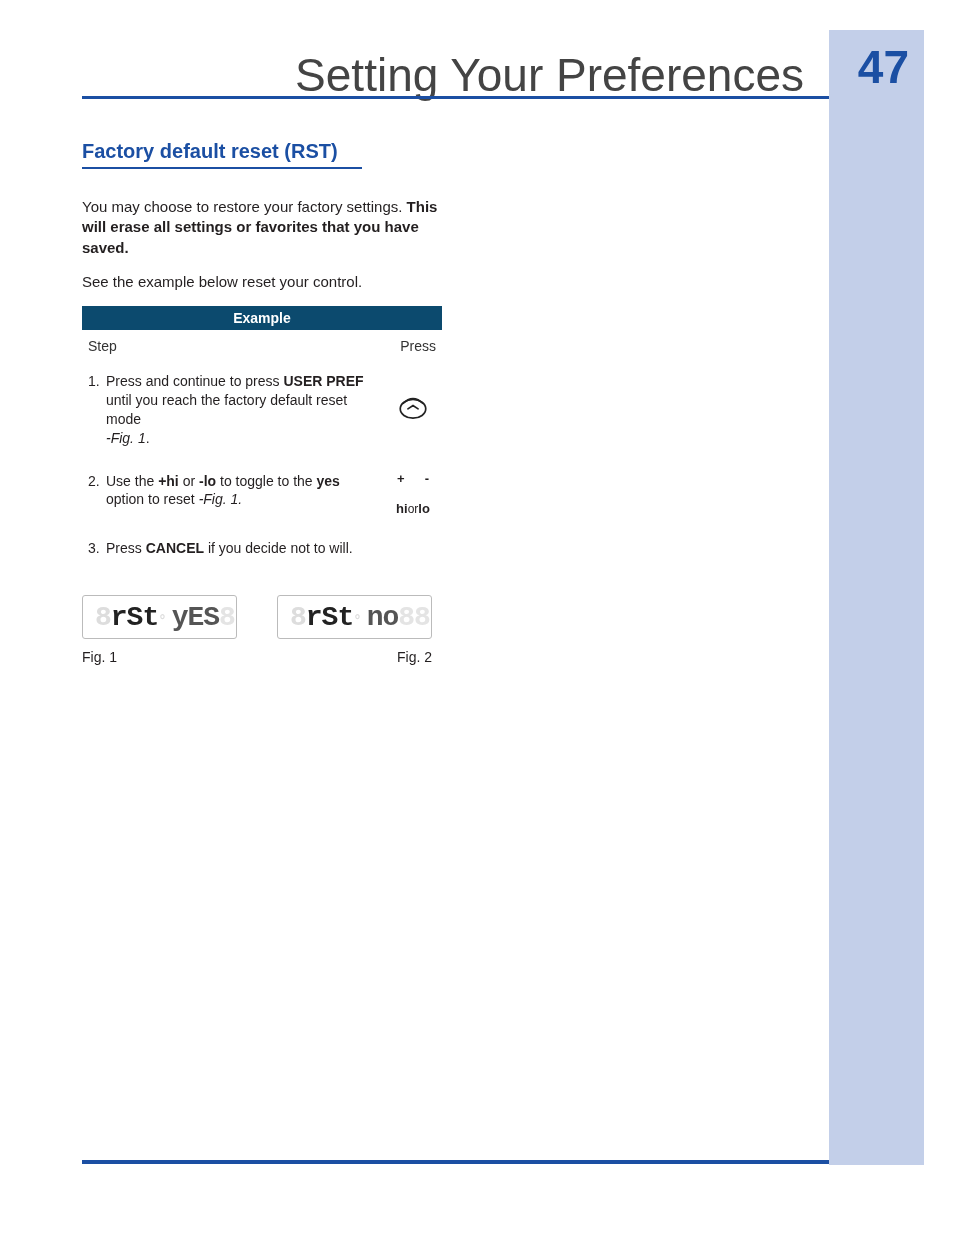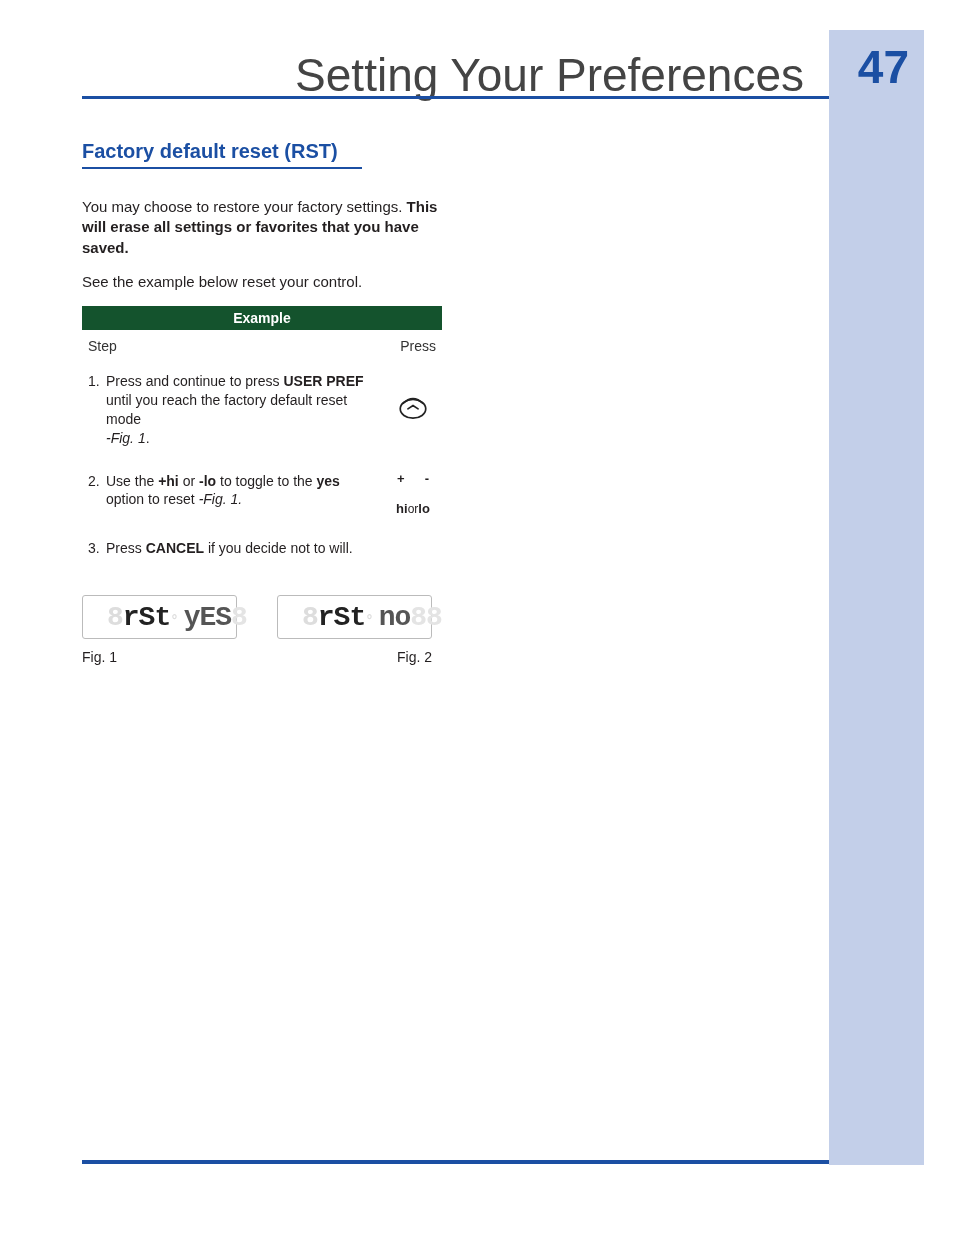--- a/index.html
+++ b/index.html
@@ -15,21 +15,21 @@
 
 
 .body{position:absolute;top:140px;left:82px;width:360px;}
 .section-h{font-size:20px;font-weight:bold;color:#1b4fa3;margin:0 0 4px;}
 .section-underline{width:280px;height:2px;background:#1b4fa3;margin-bottom:28px;}
 .p{font-size:15px;line-height:1.35;margin:4px 0 14px;}
 .p .bold{font-weight:bold;}
 
 
 .tbl{width:100%;border-collapse:collapse;font-size:14px;}
-.tbl .ex-head td{background:#14532d;color:#fff;font-weight:bold;text-align:center;padding:4px;margin-left:28px;}
+.tbl .ex-head td{background:#0c4a6e;color:#fff;font-weight:bold;text-align:center;padding:4px;margin-left:28px;}
 .tbl .sub-head td{padding:8px 6px;color:#333;}
 .tbl .sub-head td.step{width:290px;}
 .tbl .sub-head td.press{text-align:right;}
 .tbl tr.row td{padding:10px 6px 14px;vertical-align:top;}
 .tbl tr.row td.press-cell{text-align:center;vertical-align:middle;}
 .tbl .step-txt{display:block;padding-left:18px;position:relative;line-height:1.35;}
 .tbl .step-txt .num{position:absolute;left:0;top:0;}
 .tbl .step-txt b{font-weight:bold;}
 .tbl .step-txt .ital{font-style:italic;}
 
@@ -37,21 +37,21 @@
 .dial-icon svg{width:34px;height:26px;}
 .hilo{font-size:13px;line-height:1;text-align:center;}
 .hilo .top{display:flex;justify-content:center;gap:20px;font-weight:bold;}
 .hilo .bot{display:flex;justify-content:center;gap:0;align-items:baseline;margin-top:17px;}
 .hilo .bot .hb{font-weight:bold;}
 .hilo .bot .or{font-weight:normal;font-size:12px;}
 
 
 .figs{display:flex;gap:40px;margin-top:24px;}
 .fig{width:155px;}
-.disp{border:1px solid #bbb;border-radius:3px;height:42px;display:flex;align-items:center;padding:0 24px;gap:6px;background:#fff;}
+.disp{border:1px solid #bbb;border-radius:3px;height:42px;display:flex;align-items:center;padding:0 12px;gap:6px;background:#fff;}
 .seg-big{font-family:"Courier New",monospace;font-size:28px;font-weight:bold;color:#222;letter-spacing:-1px;}
 .seg-big .ghost{color:#ddd;}
 .seg-sm{font-family:"Courier New",monospace;font-size:28px;font-weight:bold;color:#555;margin-left:auto;letter-spacing:-1px;}
 .seg-sm .ghost{color:#e4e4e4;}
 .fig-cap{font-size:14px;margin-top:10px;}
 .fig.r .fig-cap{text-align:right;}
 </style>
 </head>
 <body>
 

